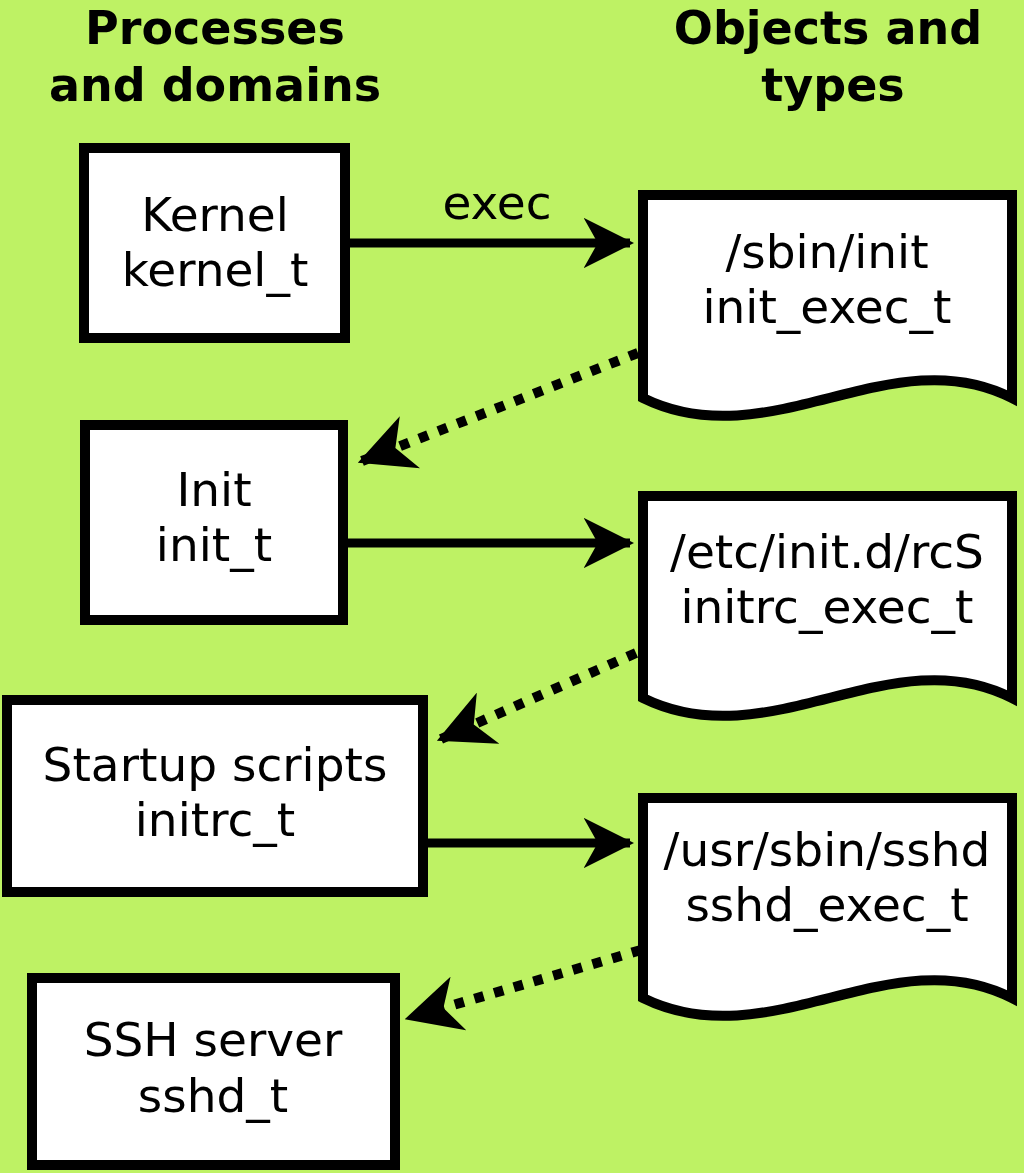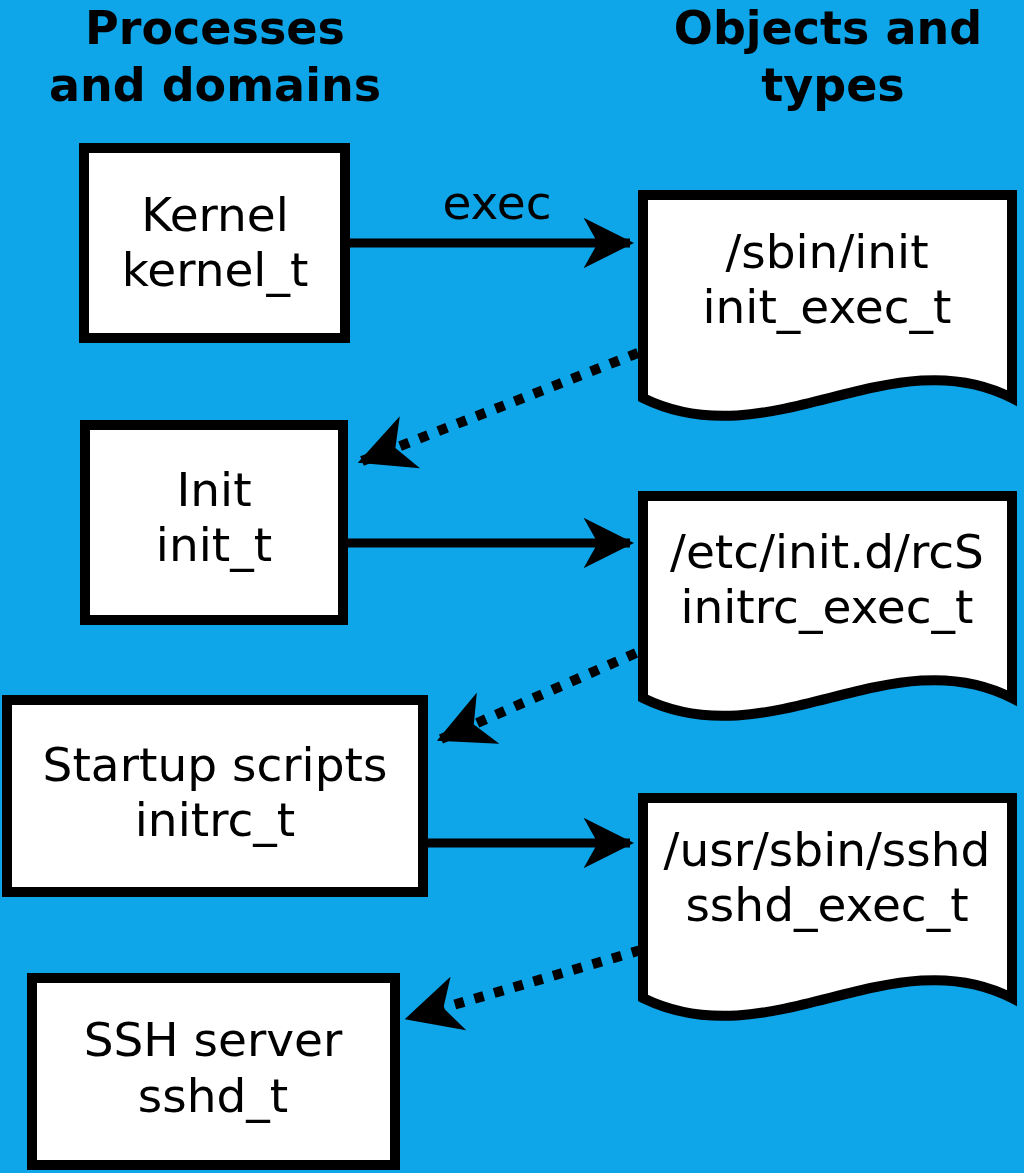--- a/index.html
+++ b/index.html
@@ -4,21 +4,21 @@
 <style>
   html, body {
     margin: 0;
     padding: 0;
     background: #ffffff;
   }
   .stage {
     position: relative;
     width: 1024px;
     height: 1173px;
-    background: #0ea5e9;
+    background: #bef264;
     overflow: hidden;
     font-family: "DejaVu Sans", sans-serif;
   }
   svg { display: block; }
   text {
     fill: #000000;
     font-family: "DejaVu Sans", sans-serif;
   }
   .hdr {
     font-size: 46px;

